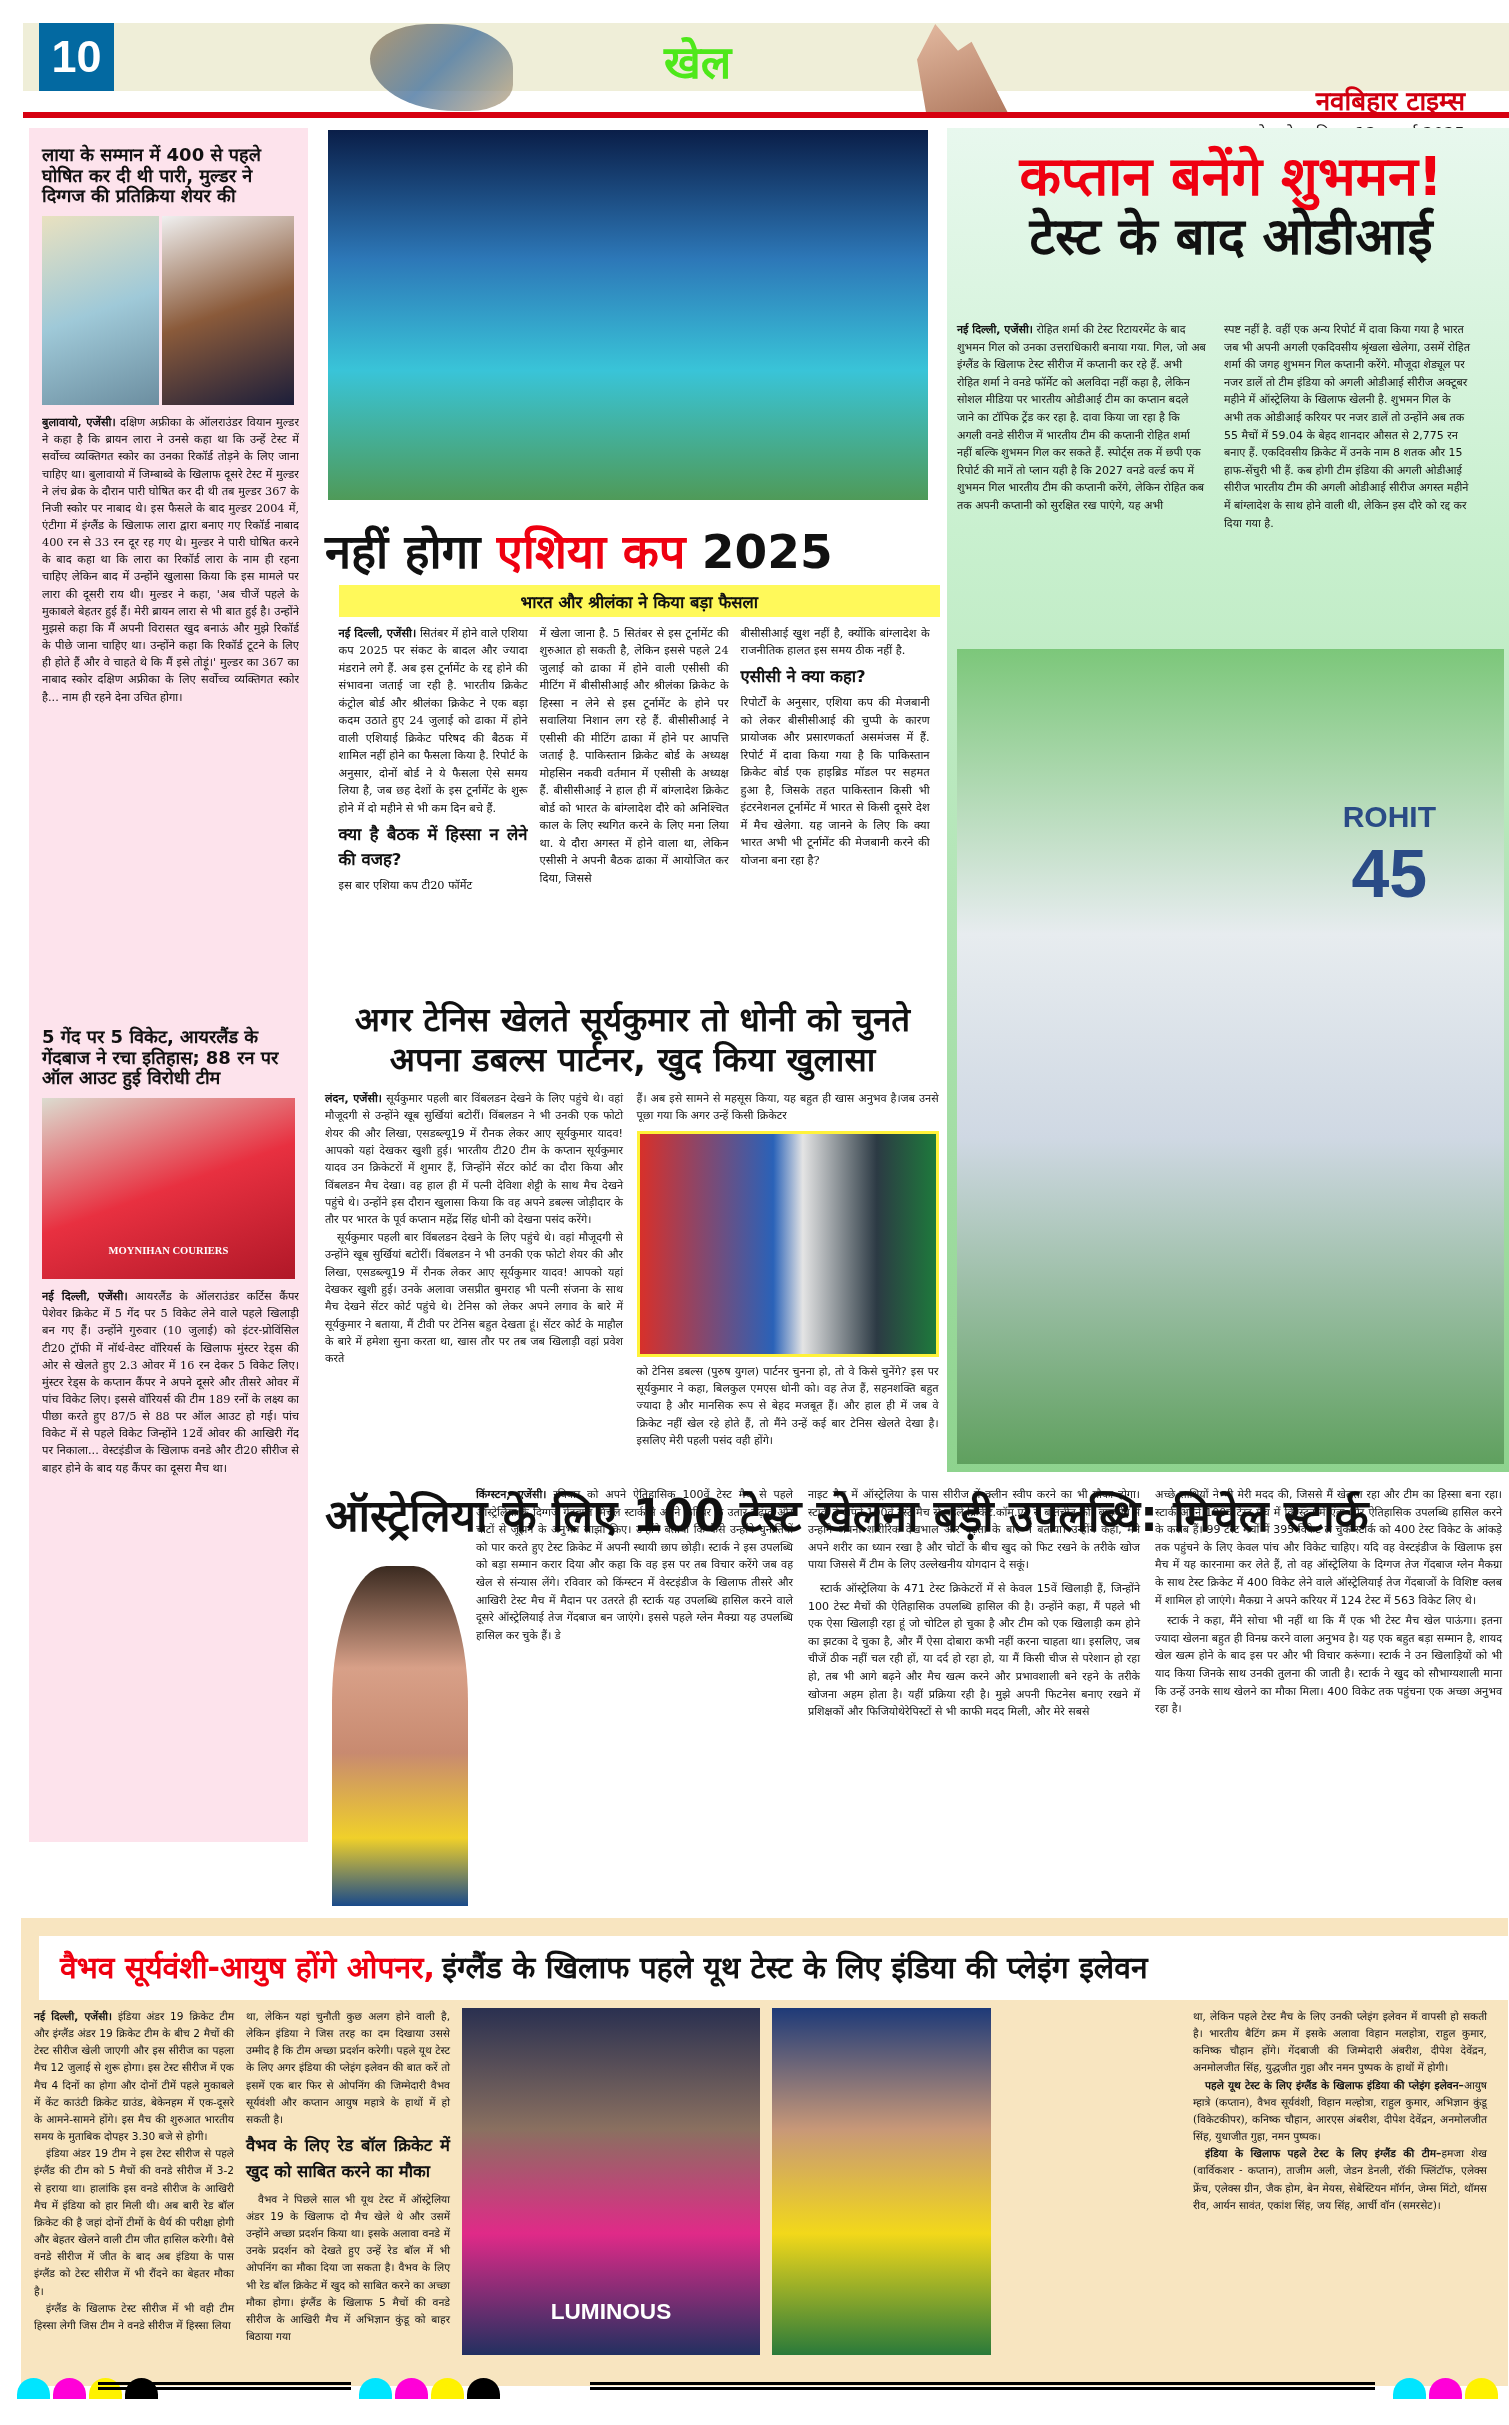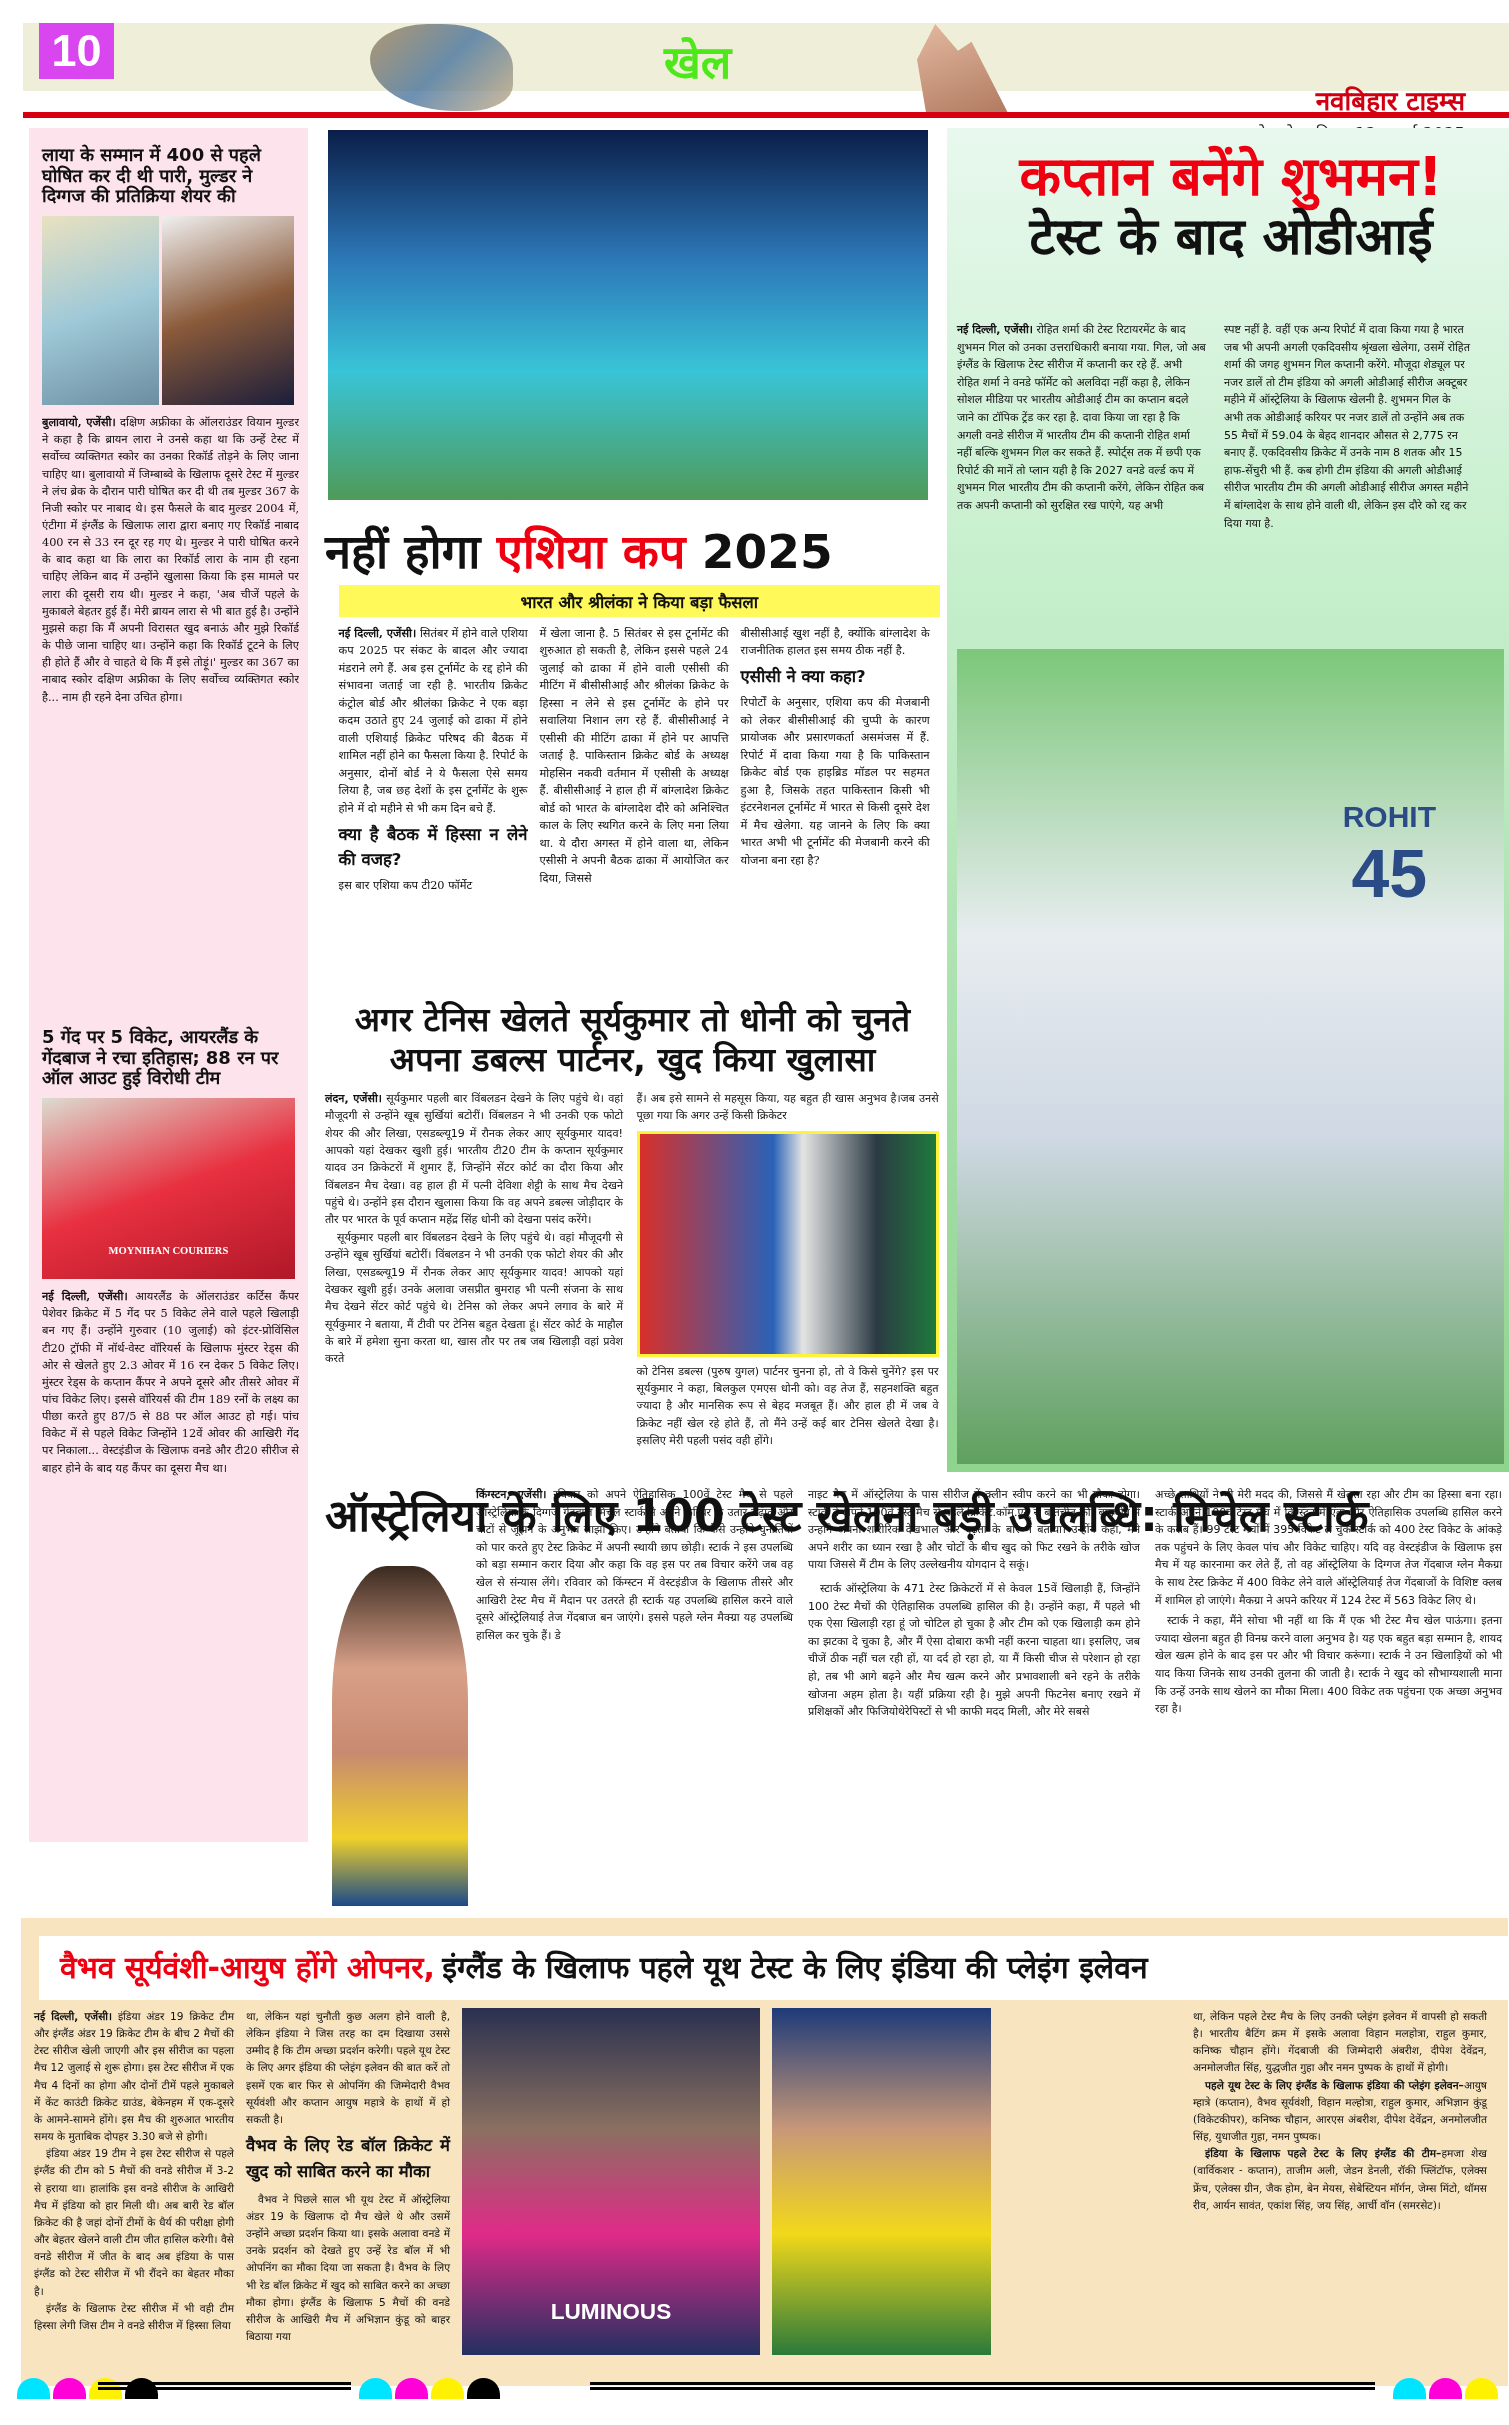--- a/index.html
+++ b/index.html
@@ -1,19 +1,19 @@
 <!DOCTYPE html>
 <html style="font-size:12px"><head>
 <meta charset="utf-8">
 <style>
   * { box-sizing: border-box; margin: 0; padding: 0; }
   body { width: 1510px; height: 2426px; background: #ffffff; font-family: "DejaVu Sans", sans-serif; color: #111; position: relative; overflow: hidden; }
   .abs { position: absolute; }
   .masthead { left: 22.6px; top: 22.6px; width: 1487px; height: 68px; background: #efeed8; }
-  .page-num { left: 39px; top: 22.6px; width: 75px; height: 56px; background: #d946ef; color: #fff; font: bold 45px "Liberation Sans", sans-serif; display: flex; align-items: center; justify-content: center; }
+  .page-num { left: 39px; top: 22.6px; width: 75px; height: 68px; background: #0369a1; color: #fff; font: bold 45px "Liberation Sans", sans-serif; display: flex; align-items: center; justify-content: center; }
   .section-title { left: 664px; top: 30px; color: #4ee81a; font: bold 45px "DejaVu Sans", sans-serif; }
   .brand { right: 45px; top: 34px; text-align: right; margin-top: 48px; }
   .brand .name { color: #d10010; font: bold 26px "DejaVu Sans", sans-serif; }
   .brand .date { color: #222; font: 16.6px "DejaVu Sans", sans-serif; margin-top: 3px; }
   .mast-art { background: linear-gradient(135deg,#9a7a50,#3d6c9a,#c0a47a); opacity:.75; border-radius: 40% 50% 30% 60%; }
   .redbar { left: 22.6px; top: 112px; width: 1487px; height: 6px; background: #d60010; }
   .pink-col { left: 29px; top: 128px; width: 279px; height: 1714px; background: #fde3ec; }
   .headline { font-family: "DejaVu Sans", sans-serif; font-weight: bold; line-height: 1.15; }
   .body { font-family: "DejaVu Serif", serif; font-size: 11.7px; line-height: 1.55; text-align: justify; }
   .photo { background: linear-gradient(135deg,#1f5a88,#39a3c6,#1b3b60); }

